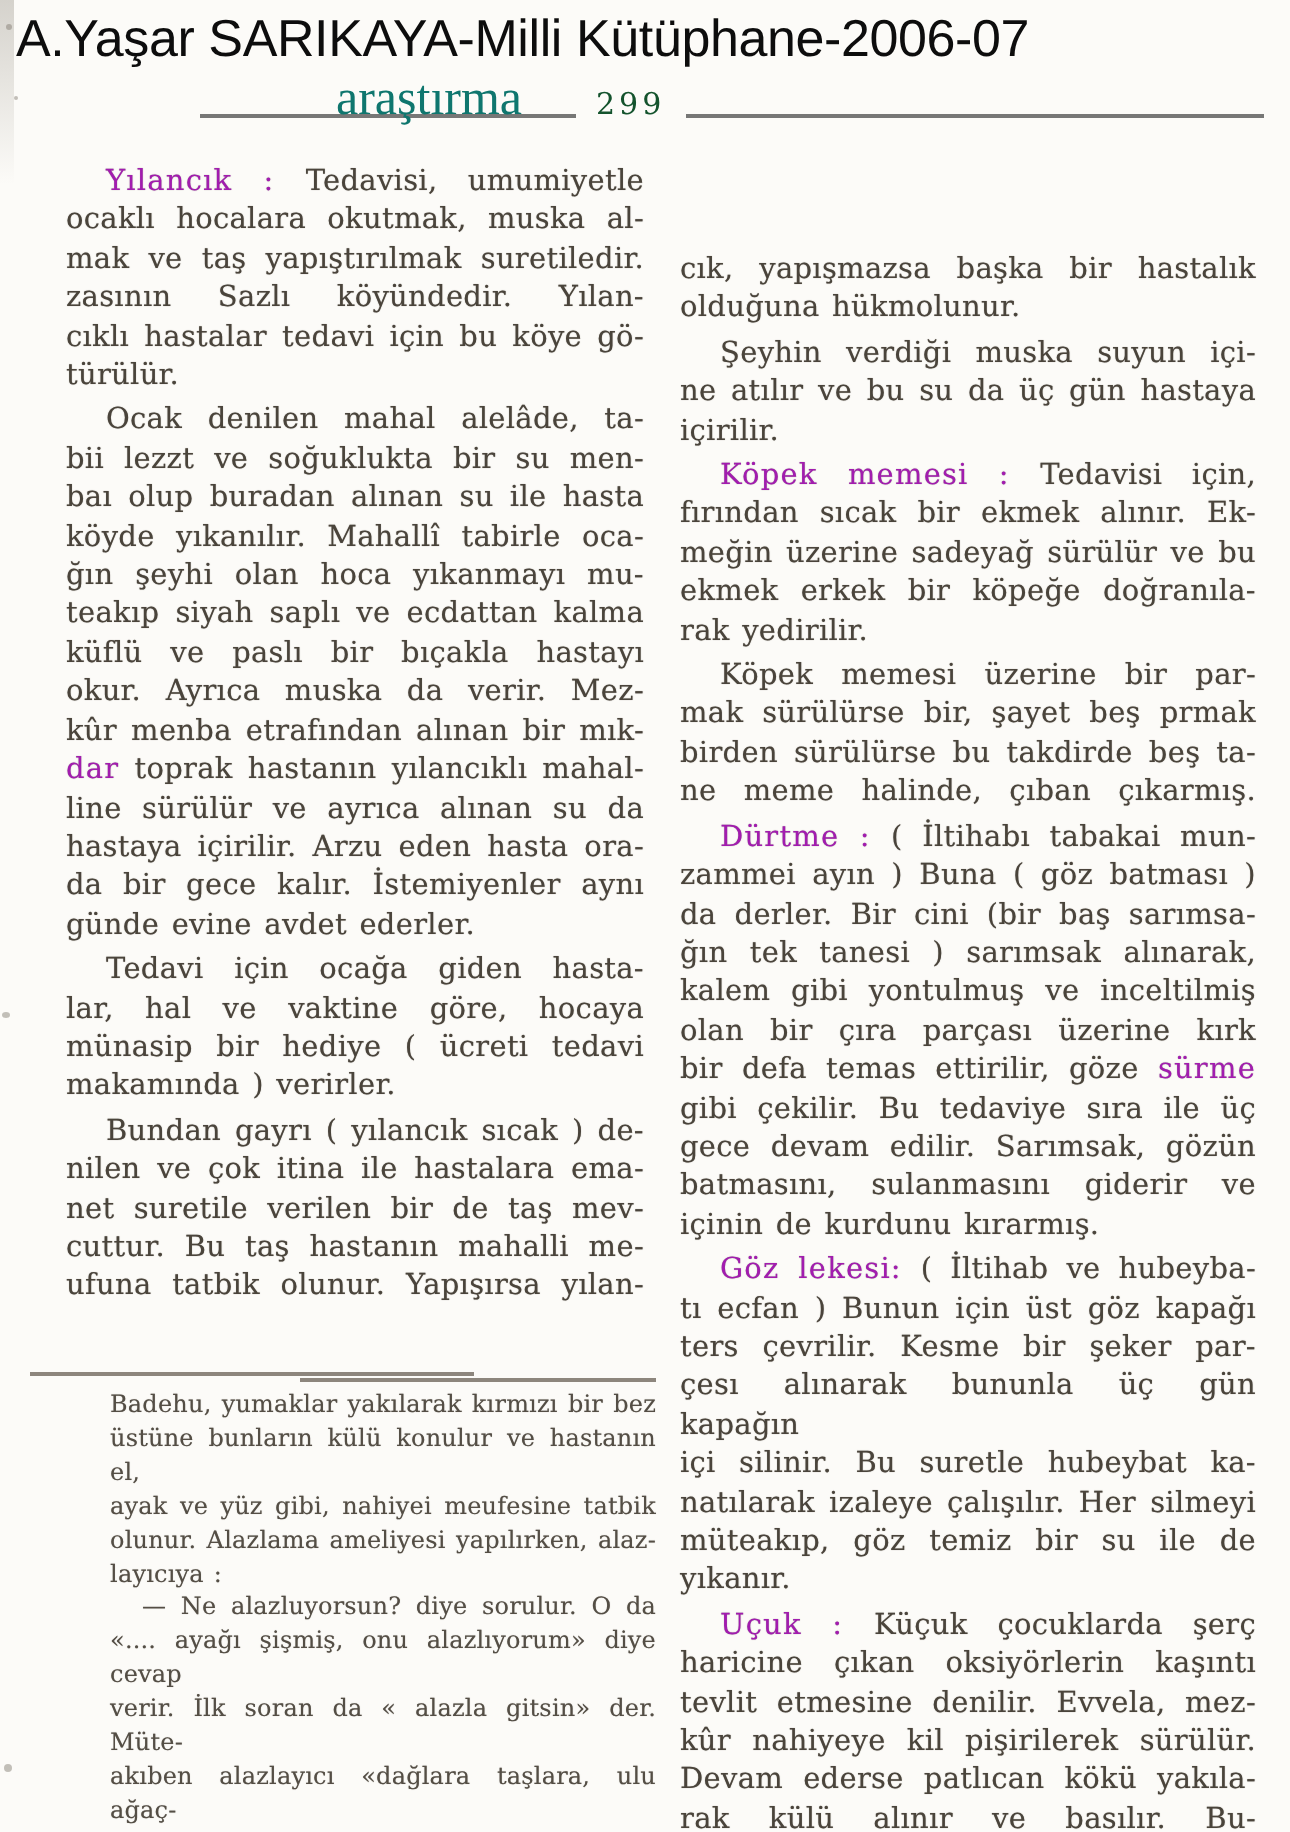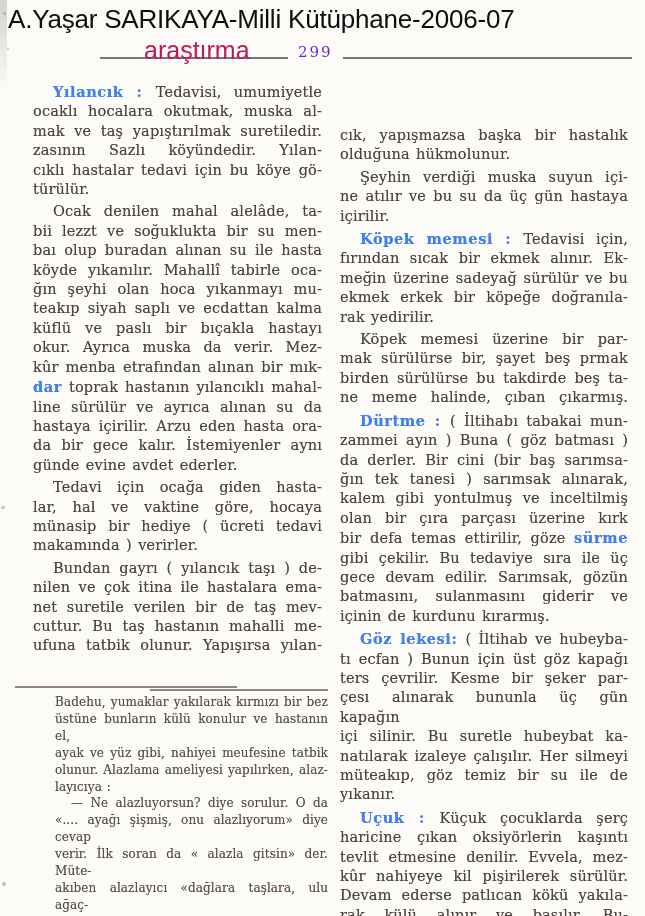--- a/index.html
+++ b/index.html
@@ -11,51 +11,51 @@
     font-family:"DejaVu Serif", serif;
   }
   
   .header-title{
     position:absolute;left:8px;top:4px;
     font-family:"Liberation Sans", sans-serif;
     font-size:26px;color:#0d0d0d;letter-spacing:-0.2px;
     white-space:nowrap;
   }
   .header-sub{
-    position:absolute;left:144px;top:36px;
-    font-family:Liberation Sans, sans-serif;
-    font-size:25px;color:#be185d;
+    position:absolute;left:168px;top:36px;
+    font-family:Liberation Serif, serif;
+    font-size:25px;color:#0f766e;
     z-index:3;
   }
   .rule{
     position:absolute;left:100px;top:57px;width:532px;height:2px;
     background:#5f5f5f;opacity:.85;z-index:1;
   }
   .pagenum{
     position:absolute;left:288px;top:43px;
     font-family:"DejaVu Serif", serif;
-    font-size:15px;color:#6d28d9;letter-spacing:2px;
+    font-size:15px;color:#14532d;letter-spacing:2px;
     background:#fcfbf8;padding:0 10px;z-index:2;
   }
   
   .col{
     position:absolute;top:82px;
     font-size:14.5px;line-height:19.4px;
     color:#4a443b;
     letter-spacing:0.15px;word-spacing:1.5px;
     text-shadow:0 0 0.5px rgba(74,68,59,0.55);
   }
   .col-left{left:33px;width:289px;}
   .col-right{left:340px;width:288px;margin-top:44px;}
   .para{margin-bottom:3px;}
   .tline{text-align:justify;text-align-last:justify;}
   .tline.tend{text-align-last:left;}
   .tline.tfirst{text-indent:20px;}
   .tline.tind{text-indent:16px;}
-  .b{font-weight:700;letter-spacing:0.6px;color:#3b82f6;}
+  .b{font-weight:400;letter-spacing:0.6px;color:#a21caf;}
   
   .fnrule{position:absolute;height:2px;background:#71695e;opacity:.8;}
   .fnrule1{left:15px;top:686px;width:222px;}
   .fnrule2{left:150px;top:689px;width:178px;}
   .footnote{
     position:absolute;left:55px;top:694px;width:273px;
     font-size:12px;line-height:16.9px;
     color:#544e45;
     letter-spacing:0.1px;word-spacing:1px;
     text-shadow:0 0 0.4px rgba(84,78,69,0.5);
@@ -106,21 +106,21 @@
         <div class="tline"><span>da bir gece kalır. İstemiyenler aynı</span></div>
         <div class="tline tend"><span>günde evine avdet ederler.</span></div>
       </div>
       <div class="para">
         <div class="tline tfirst"><span>Tedavi için ocağa giden hasta-</span></div>
         <div class="tline"><span>lar, hal ve vaktine göre, hocaya</span></div>
         <div class="tline"><span>münasip bir hediye ( ücreti tedavi</span></div>
         <div class="tline tend"><span>makamında ) verirler.</span></div>
       </div>
       <div class="para">
-        <div class="tline tfirst"><span>Bundan gayrı ( yılancık taşı ) de-</span></div>
+        <div class="tline tfirst"><span>Bundan gayrı ( yılancık sıcak ) de-</span></div>
         <div class="tline"><span>nilen ve çok itina ile hastalara ema-</span></div>
         <div class="tline"><span>net suretile verilen bir de taş mev-</span></div>
         <div class="tline"><span>cuttur. Bu taş hastanın mahalli me-</span></div>
         <div class="tline"><span>ufuna tatbik olunur. Yapışırsa yılan-</span></div>
       </div>
     </div>
 
   <div class="fnrule fnrule1"></div>
   <div class="fnrule fnrule2"></div>
   <div class="footnote">

